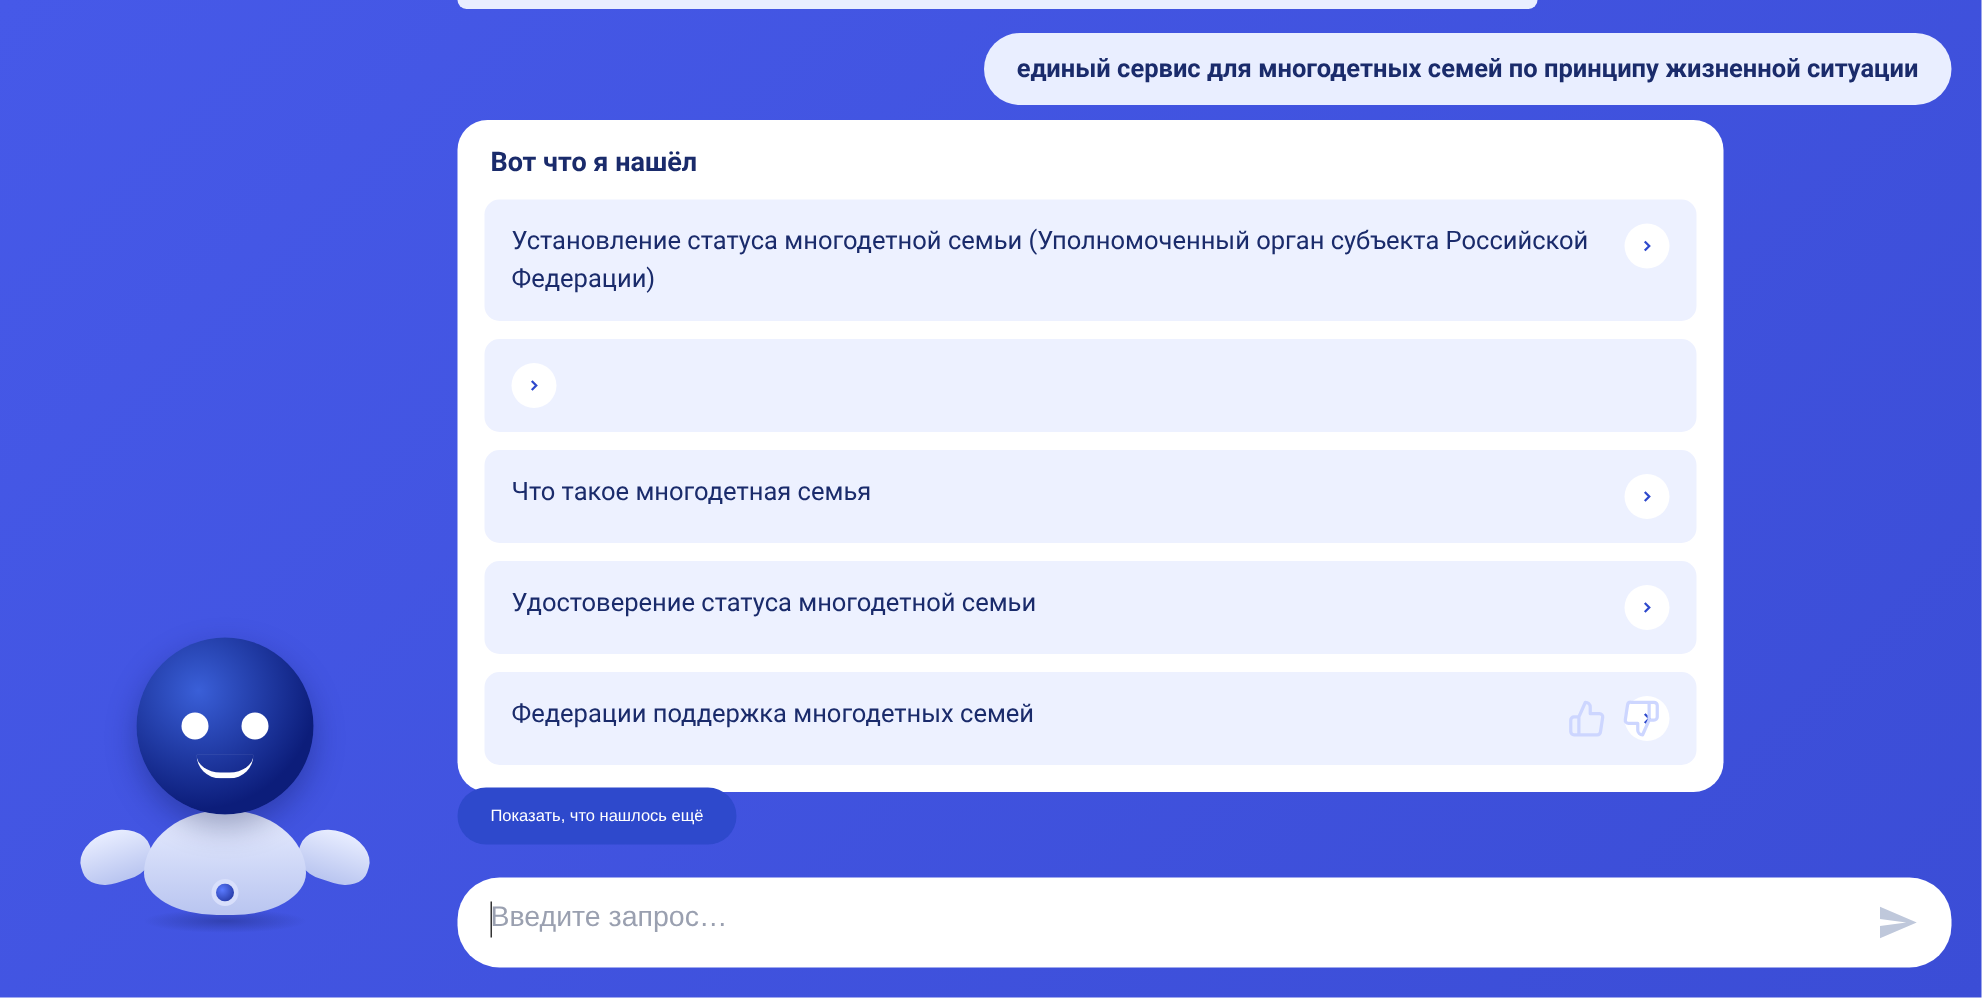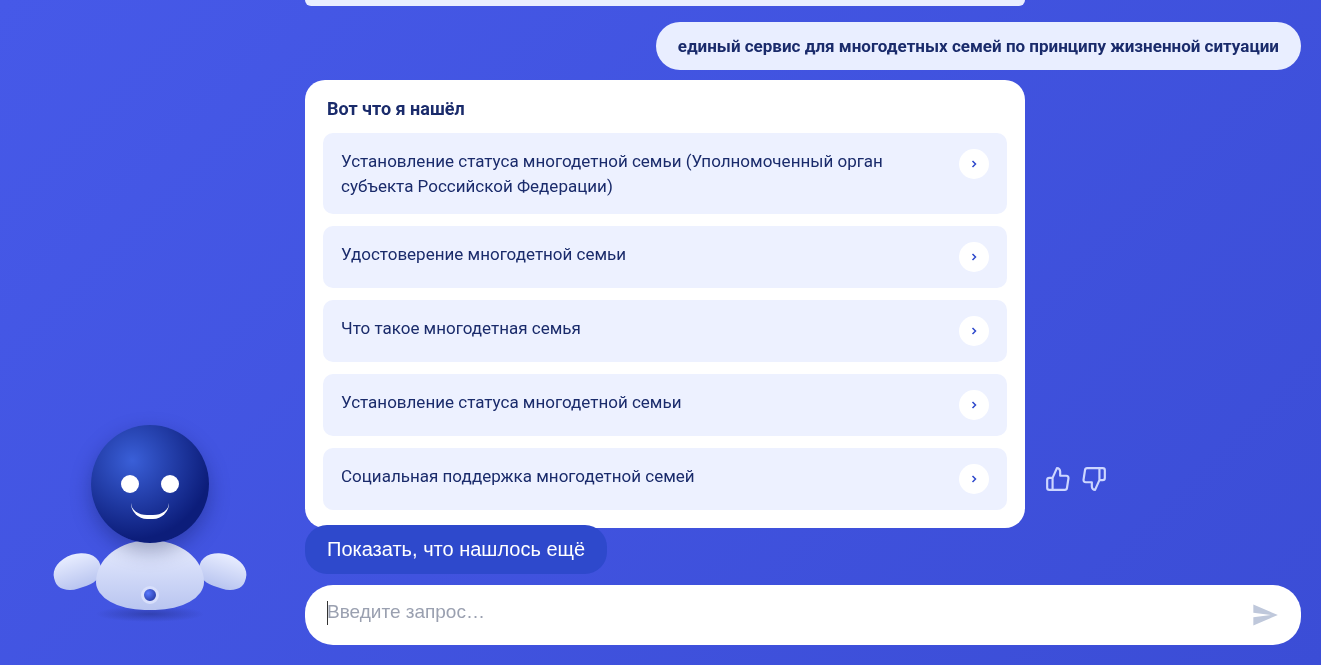--- a/index.html
+++ b/index.html
@@ -41,21 +41,21 @@
       padding: 14px 22px;
       border-radius: 24px;
       font-size: 17px;
       max-width: 720px;
       font-weight: bold;
     }
     .bot-response {
       position: absolute;
       top: 80px;
       left: 0;
-      width: 720px;
+      width: 844px;
       background: #fff;
       border-radius: 20px;
       padding: 18px;
     }
     .bot-heading {
       font-size: 18px;
       font-weight: 700;
       color: #1a2b6b;
       margin-bottom: 14px;
       padding-left: 4px;
@@ -109,21 +109,21 @@
     }
     .show-more-btn {
       position: absolute;
       top: 525px;
       left: 0;
       background: #2e49cc;
       color: #fff;
       border: none;
       padding: 13px 22px;
       border-radius: 22px;
-      font-size: 20px;
+      font-size: 11px;
       cursor: pointer;
     }
     .input-bar {
       position: absolute;
       bottom: 20px;
       left: 0;
       right: 0;
       background: #fff;
       border-radius: 28px;
       padding: 16px 22px;
@@ -269,48 +269,47 @@
     <div class="result-item">
       <div class="result-text">Установление статуса многодетной семьи (Уполномоченный орган субъекта Российской Федерации)</div>
       <div class="result-arrow">
         <svg viewBox="0 0 24 24" fill="none" stroke="#2e49cc" stroke-width="3">
             <polyline points="9 6 15 12 9 18"></polyline>
           </svg>
       </div>
     </div>
 
     <div class="result-item">
-      <div class="result-text">Удостоверение многодетной семьи</div>
       <div class="result-arrow">
         <svg viewBox="0 0 24 24" fill="none" stroke="#2e49cc" stroke-width="3">
             <polyline points="9 6 15 12 9 18"></polyline>
           </svg>
       </div>
     </div>
 
     <div class="result-item">
       <div class="result-text">Что такое многодетная семья</div>
       <div class="result-arrow">
         <svg viewBox="0 0 24 24" fill="none" stroke="#2e49cc" stroke-width="3">
             <polyline points="9 6 15 12 9 18"></polyline>
           </svg>
       </div>
     </div>
 
     <div class="result-item">
-      <div class="result-text">Установление статуса многодетной семьи</div>
-      <div class="result-arrow">
-        <svg viewBox="0 0 24 24" fill="none" stroke="#2e49cc" stroke-width="3">
-            <polyline points="9 6 15 12 9 18"></polyline>
-          </svg>
-      </div>
-    </div>
-
-    <div class="result-item">
-      <div class="result-text">Социальная поддержка многодетной семей</div>
+      <div class="result-text">Удостоверение статуса многодетной семьи</div>
+      <div class="result-arrow">
+        <svg viewBox="0 0 24 24" fill="none" stroke="#2e49cc" stroke-width="3">
+            <polyline points="9 6 15 12 9 18"></polyline>
+          </svg>
+      </div>
+    </div>
+
+    <div class="result-item">
+      <div class="result-text">Федерации поддержка многодетных семей</div>
       <div class="result-arrow">
         <svg viewBox="0 0 24 24" fill="none" stroke="#2e49cc" stroke-width="3">
             <polyline points="9 6 15 12 9 18"></polyline>
           </svg>
       </div>
     </div>
   </div>
 
   <div class="feedback">
     <div class="feedback-btn">

